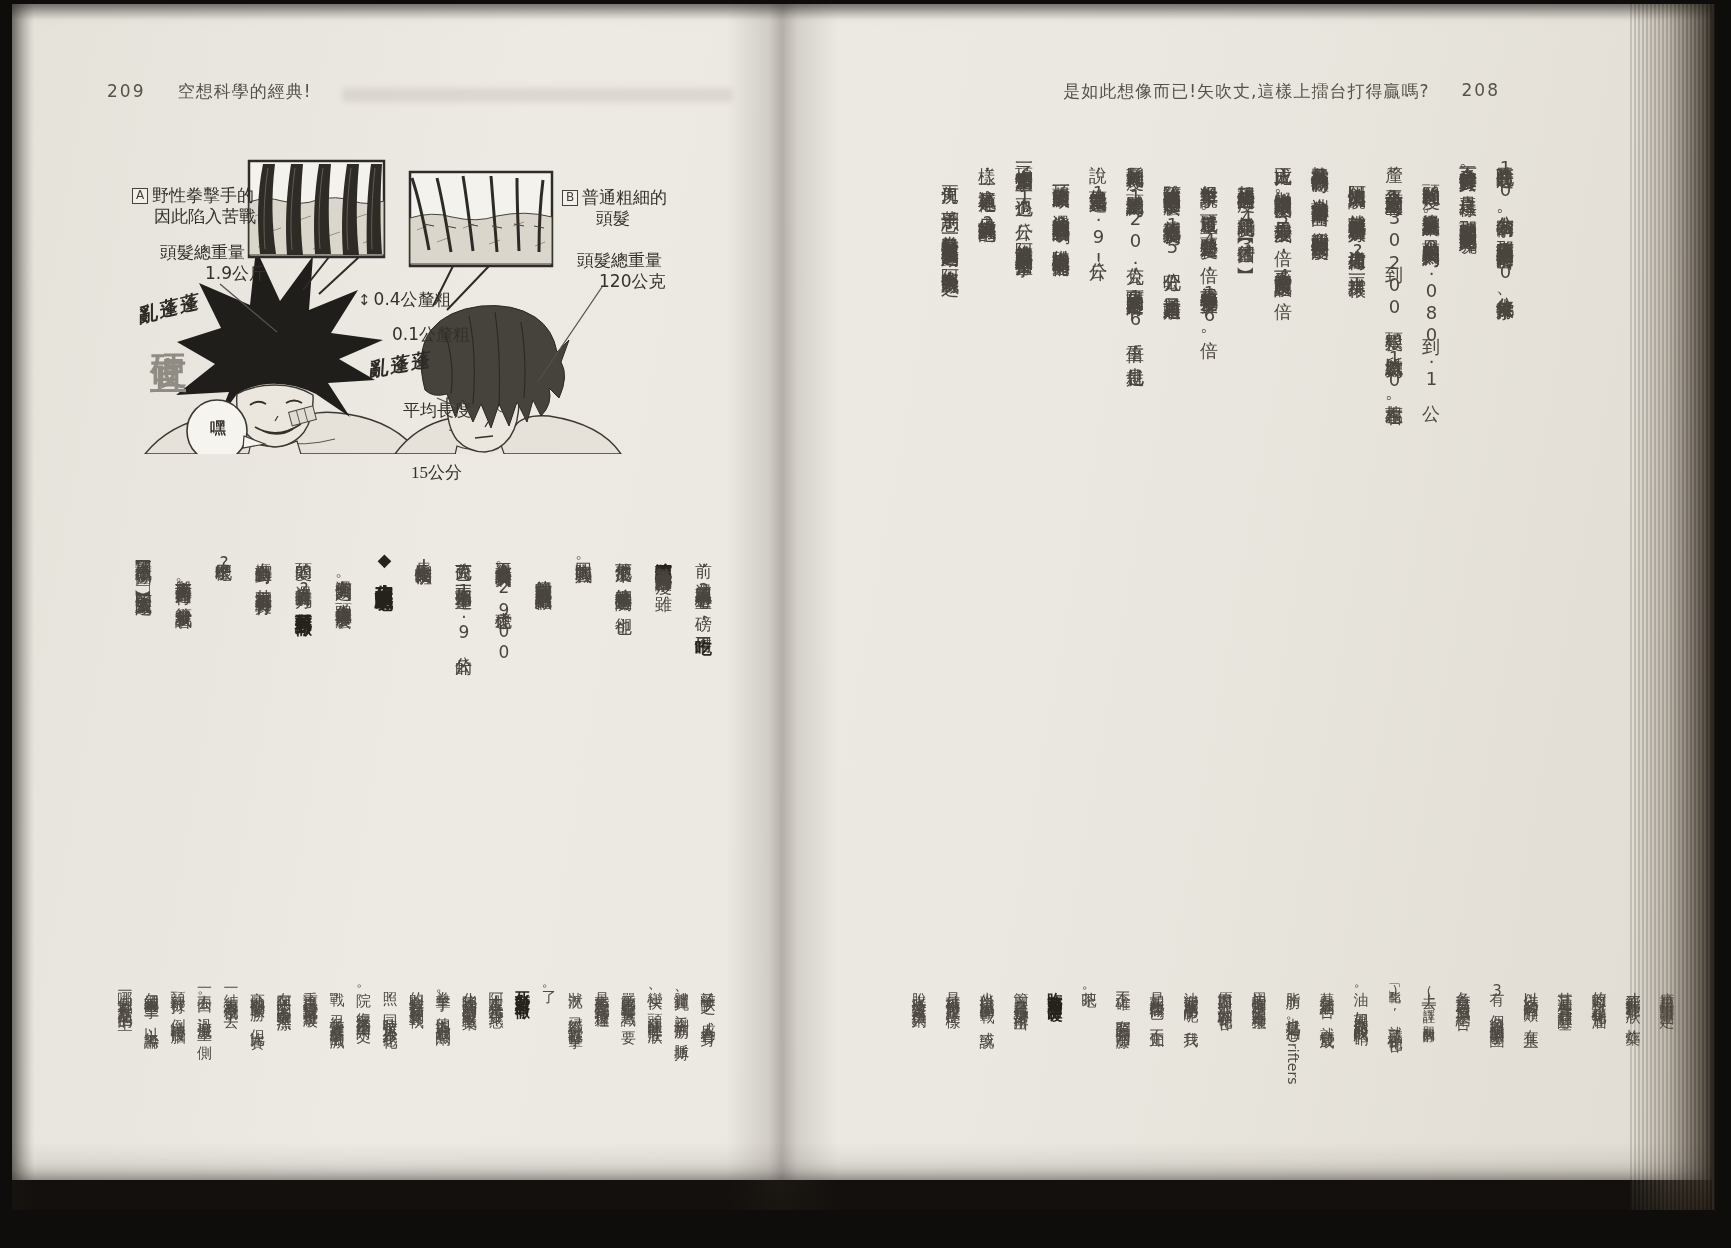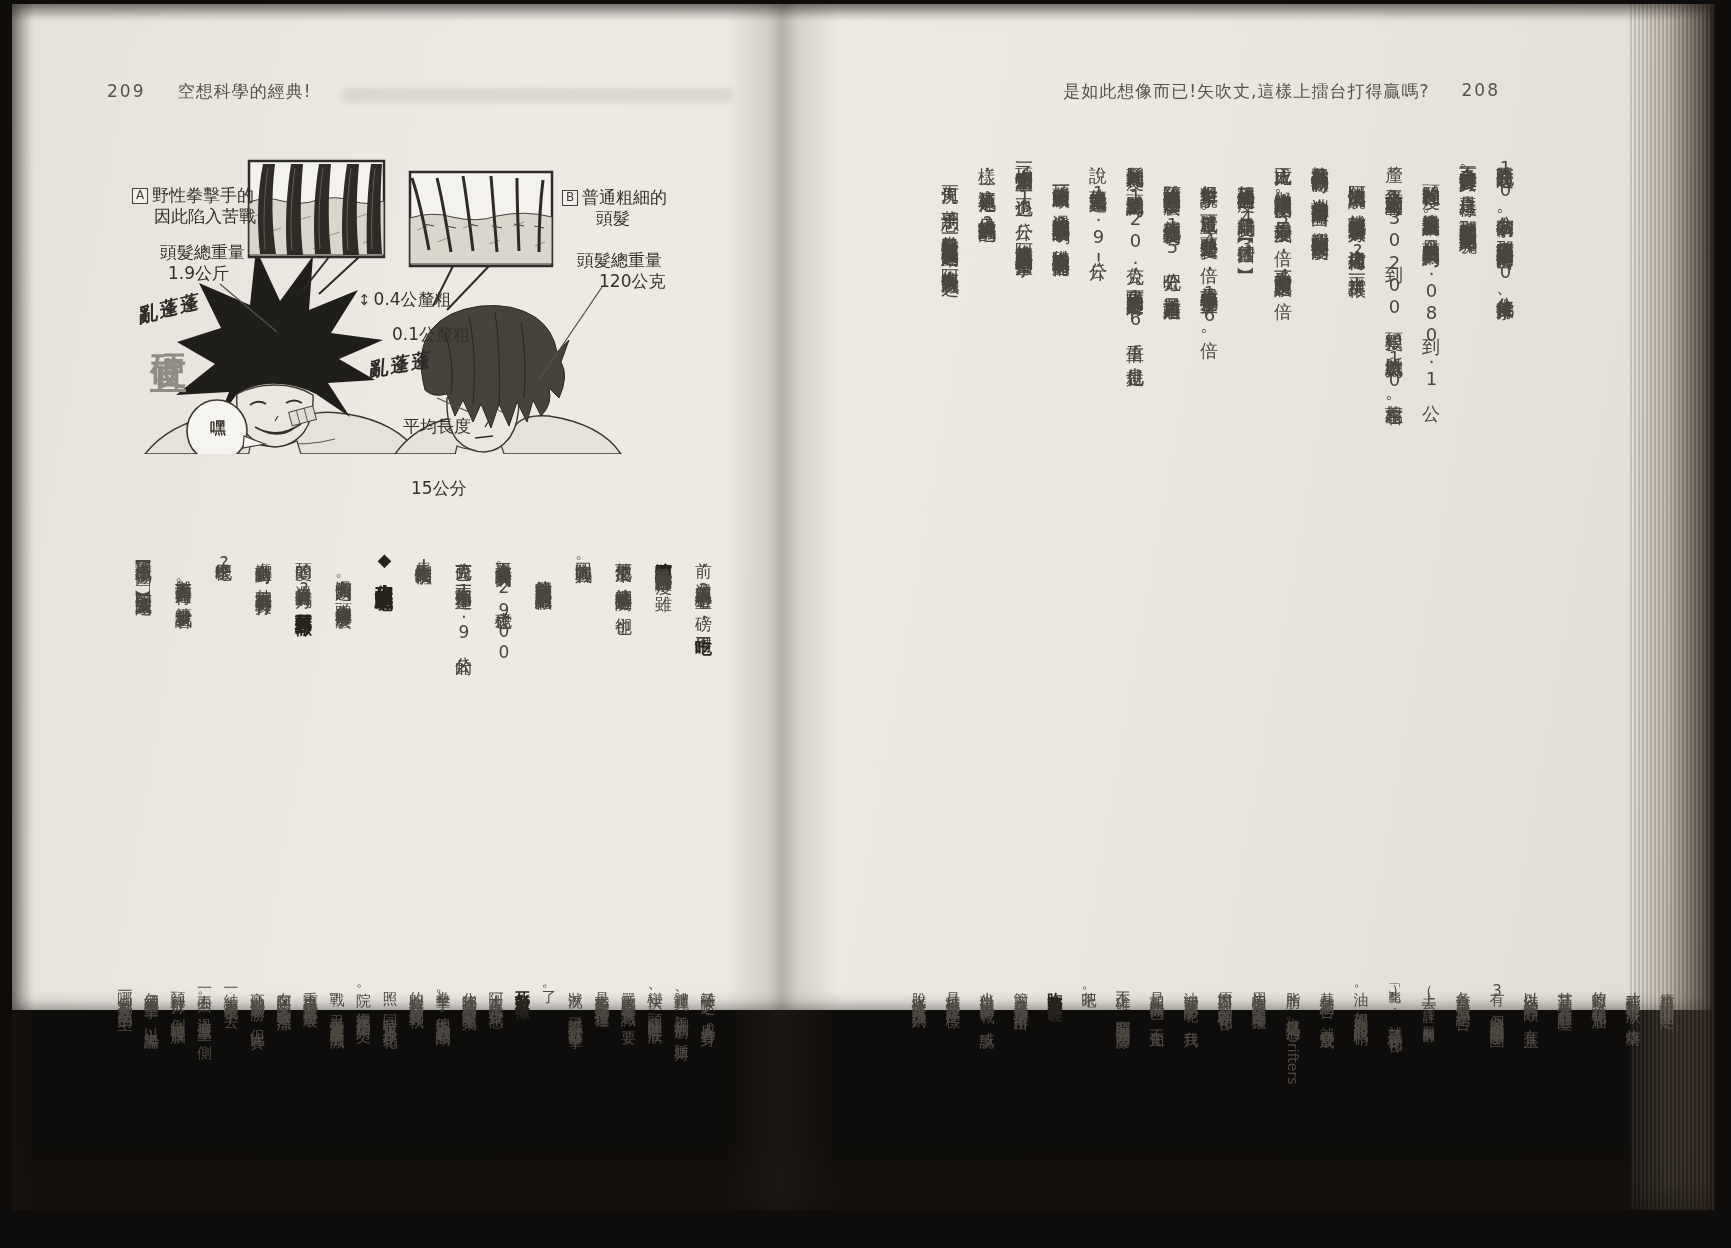--- a/index.html
+++ b/index.html
@@ -3,21 +3,21 @@
 <meta charset="utf-8">
 <style>
   html,body{margin:0;padding:0;}
   body{
     width:1731px;height:1248px;position:relative;overflow:hidden;
     background:#0f0d0b;
     font-family:"DejaVu Sans","Liberation Sans",sans-serif;
   }
   #stage{position:absolute;inset:0;}
   .paper{
-    position:absolute;left:12px;top:4px;width:1700px;height:1006px;
+    position:absolute;left:12px;top:4px;width:1700px;height:1176px;
     background:linear-gradient(100deg,#e5e2da 0%,#edeae4 28%,#ebe8e1 60%,#e0dcd3 100%);
     box-shadow:0 0 18px rgba(0,0,0,.6) inset;
   }
   .spine{
     position:absolute;left:726px;top:4px;width:112px;height:1206px;pointer-events:none;
     background:linear-gradient(to right,rgba(70,62,52,0) 0%,rgba(70,62,52,.16) 38%,rgba(50,44,36,.30) 50%,rgba(70,62,52,.14) 64%,rgba(70,62,52,0) 100%);
   }
   .edge-right{
     position:absolute;left:1630px;top:4px;width:85px;height:1206px;pointer-events:none;
     background:
@@ -171,37 +171,37 @@
         <path d="M147 282 L168 290 L146 294 Z" fill="#f6f4ee" stroke="#3b3831" stroke-width="1.2"></path>
       </g>
     </svg>
 
     <div class="figlabel" style="left:120px;top:181px;">
       <span><span class="marker">A</span><span>野性拳擊手的</span></span>
       <span class="ind" style="padding-left:22px;">因此陷入苦戰</span>
     </div>
     <div class="figlabel" style="left:148px;top:238px;">
       <span>頭髮總重量</span>
-      <span class="ind" style="padding-left:8px;">1.9公斤</span>
+      <span class="ind" style="padding-left:8px;margin-left:37px;">1.9公斤</span>
     </div>
     <div class="figlabel" style="left:346px;top:285px;">
       <span class="arr">↕</span><span>0.4公釐粗</span>
     </div>
     <div class="figlabel" style="left:380px;top:320px;">
       <span>0.1公釐粗</span>
     </div>
     <div class="figlabel" style="left:550px;top:183px;">
       <span><span class="marker">B</span><span>普通粗細的</span></span>
       <span class="ind" style="padding-left:34px;">頭髮</span>
     </div>
     <div class="figlabel" style="left:565px;top:246px;">
       <span>頭髮總重量</span>
       <span class="ind" style="padding-left:22px;">120公克</span>
     </div>
-    <div class="figlabel" style="left:391px;top:412px;">
+    <div class="figlabel" style="left:391px;top:396px;font-family:Liberation Serif, serif;">
       <span>平均長度</span>
       <span class="ind" style="padding-left:8px;margin-top:41px;">15公分</span>
     </div>
     <div class="scribble rot-14" style="left:125px;top:292px;">亂蓬蓬</div>
     <div class="scribble rot-10" style="left:356px;top:348px;">亂蓬蓬</div>
     <div class="stiff" style="left:136px;top:320px;">硬直</div>
     <div class="speech" style="left:196px;top:403px;">嘿嘿</div>
 
     <div class="vtext main-l">
         <div class="col"><span>前,還曾經因為不小心過重2磅,不惜用</span><span class="b">吃</span></div>

